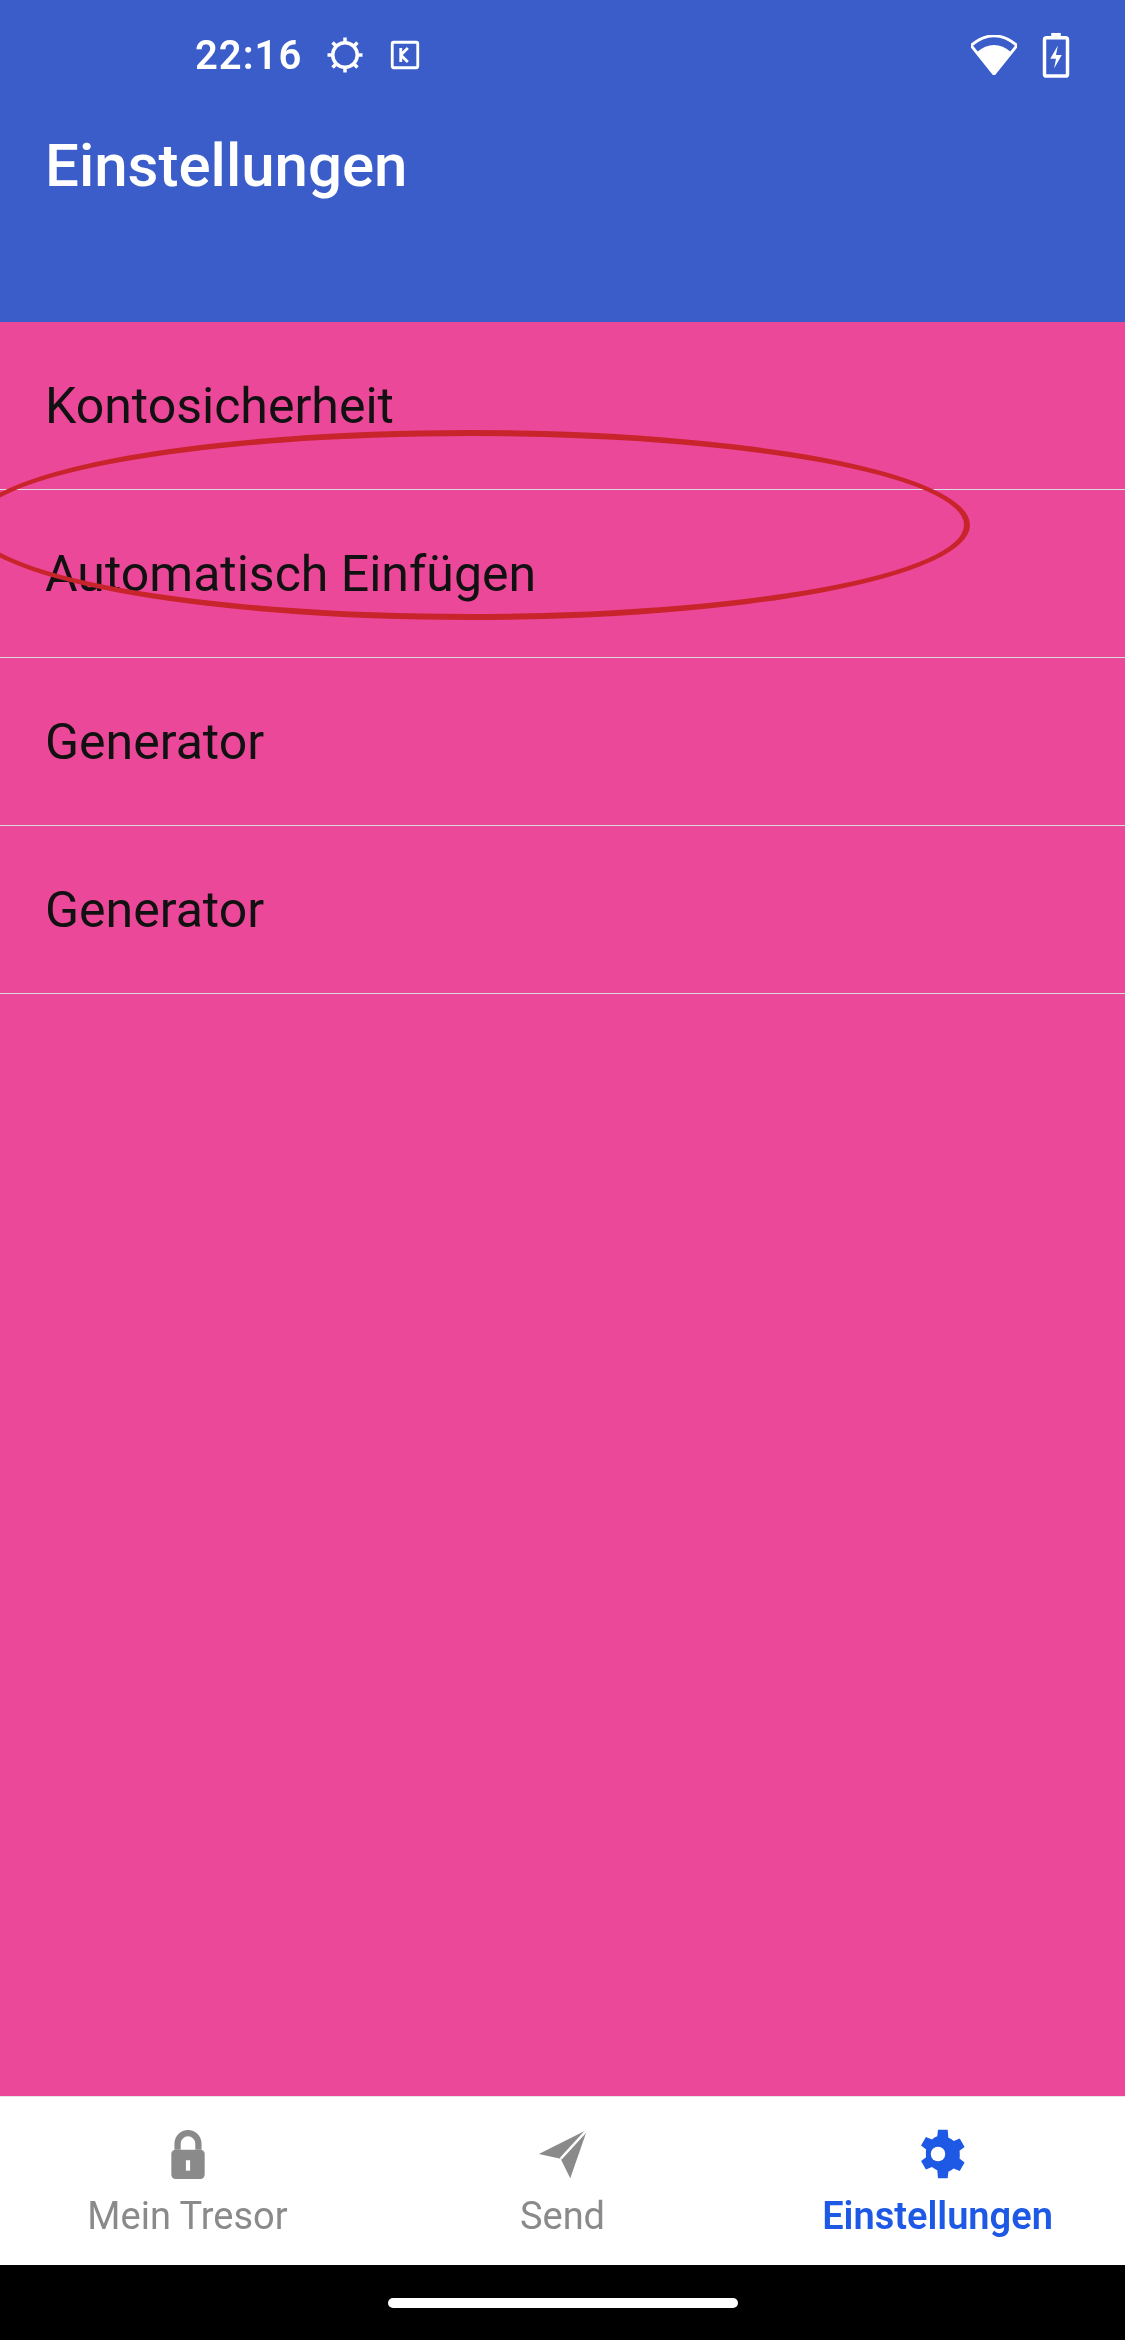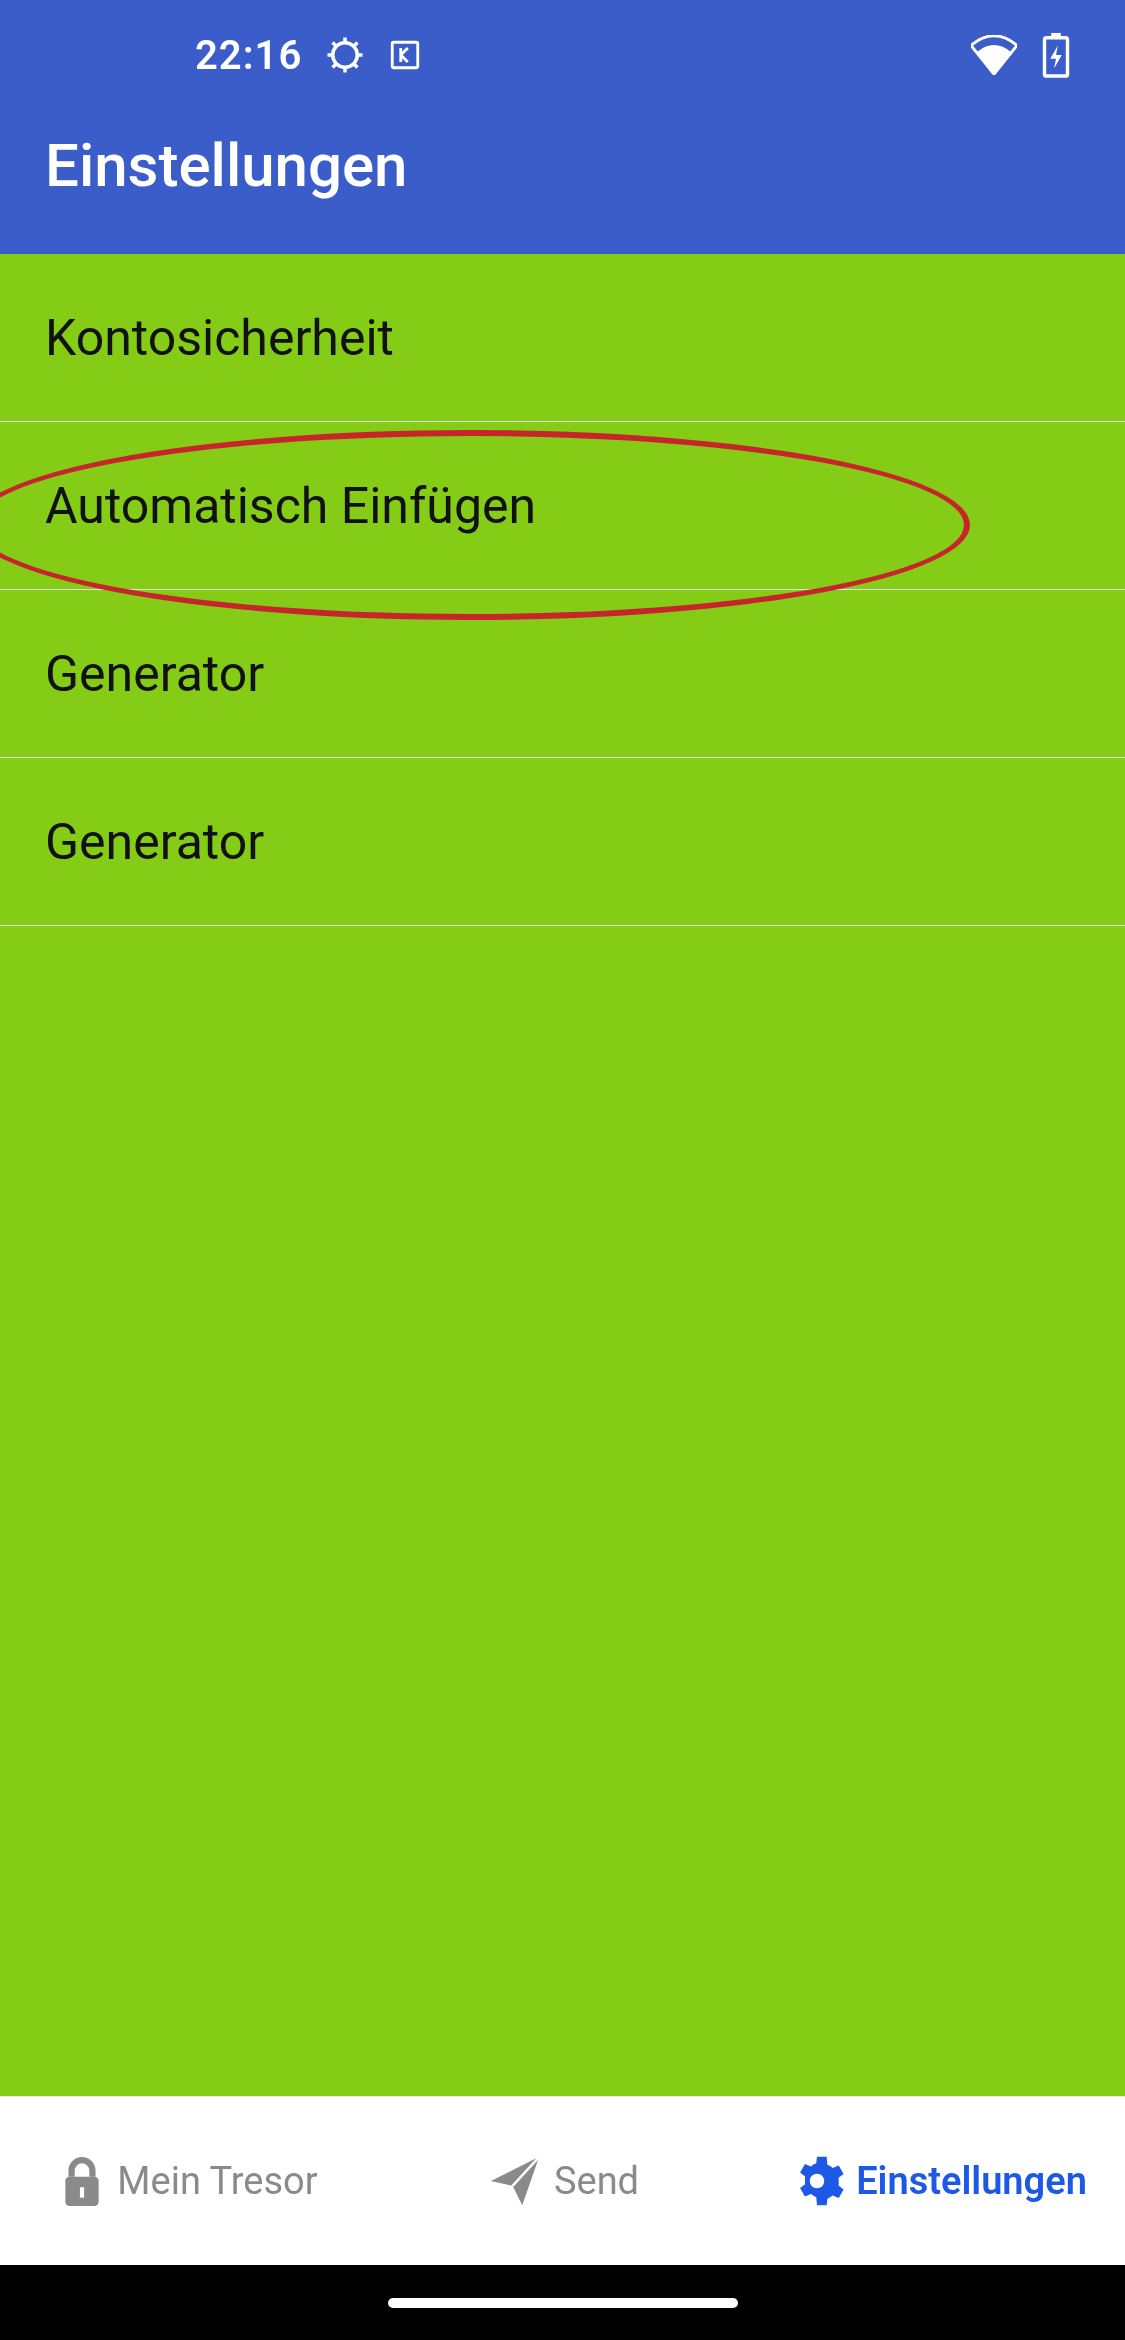--- a/index.html
+++ b/index.html
@@ -1,27 +1,27 @@
 <!DOCTYPE html>
 <html><head>
 <meta charset="utf-8">
 <style>
   * { box-sizing: border-box; margin: 0; padding: 0; }
   html, body { width: 1125px; height: 2340px; font-family: Roboto, "Helvetica Neue", Arial, sans-serif; background: #fff; overflow: hidden; }
   .screen { width: 1125px; height: 2340px; position: relative; display: flex; flex-direction: column; }
-  .header { background: #3b5dc9; color: #fff; height: 254px; display: flex; flex-direction: column; }
+  .header { background: #3b5dc9; color: #fff; height: 322px; display: flex; flex-direction: column; }
   .status-bar { height: 110px; display: flex; align-items: center; padding: 0 55px 0 195px; color: #fff; }
   .status-left { display: flex; align-items: center; gap: 22px; font-size: 40px; font-weight: 600; letter-spacing: 1px; }
   .status-right { margin-left: auto; display: flex; align-items: center; gap: 25px; }
   .page-title { font-size: 60px; font-weight: 500; padding: 20px 45px 0 45px; }
-  .list { flex: 1; background: #84cc16; }
+  .list { flex: 1; background: #ec4899; }
   .list-item { height: 168px; display: flex; align-items: center; padding: 0 45px; border-bottom: 1px solid #ddd; font-size: 50px; color: #111; }
   .annotation-ellipse { position: absolute; left: -30px; top: 430px; width: 1000px; height: 190px; border: 6px solid #c8242b; border-radius: 50%; pointer-events: none; }
   .bottom-nav { height: 169px; background: #fff; display: flex; border-top: 1px solid #e6e6e6; }
-  .nav-item { flex: 1; display: flex; flex-direction: row; align-items: center; justify-content: center; gap: 10px; font-size: 38px; color: #8a8a8a; }
+  .nav-item { flex: 1; display: flex; flex-direction: column; align-items: center; justify-content: center; gap: 10px; font-size: 38px; color: #8a8a8a; }
   .nav-item.active { color: #1e59e5; font-weight: 600; }
   .nav-item .icon { height: 60px; display: flex; align-items: center; justify-content: center; }
   .os-bar { height: 75px; background: #000; display: flex; align-items: center; justify-content: center; }
   .os-handle { width: 350px; height: 10px; background: #fff; border-radius: 5px; }
   svg { display: block; }
 </style>
 </head>
 <body>
 
 <div class="screen">

